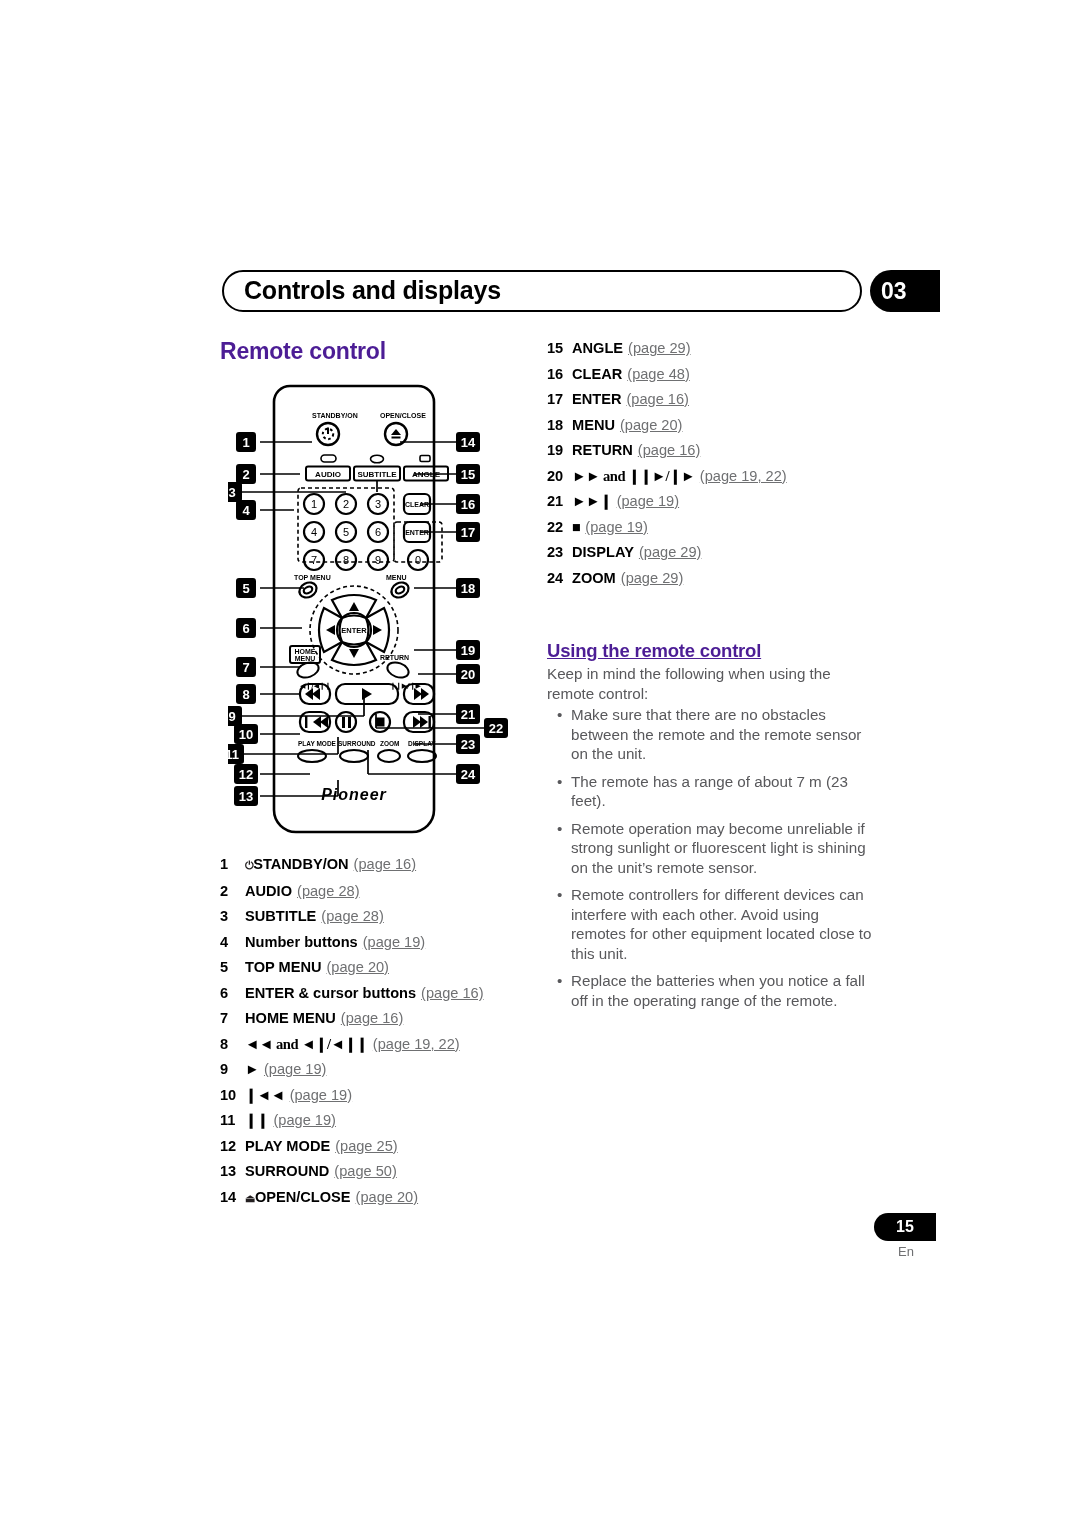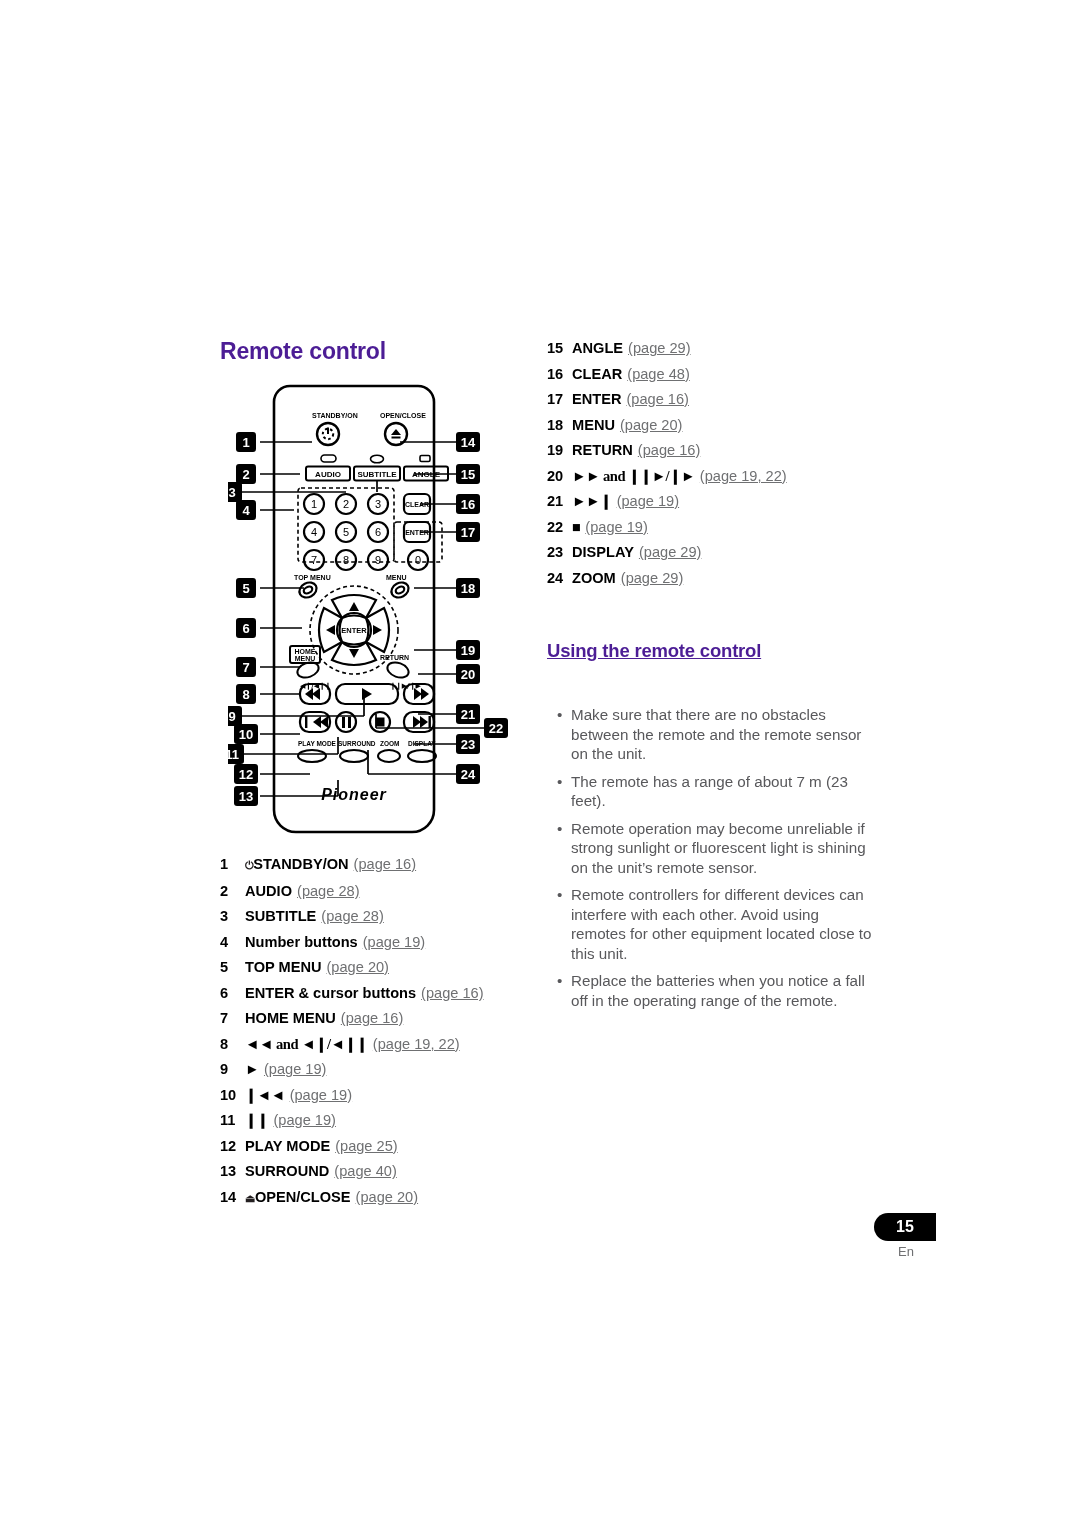--- a/index.html
+++ b/index.html
@@ -83,20 +83,25 @@
 
   
   .diagram { position: absolute; left: 228px; top: 382px; width: 290px; height: 470px; }
   .diagram svg { display: block; }
 </style>
 </head>
 <body>
 
 <div class="page">
 
+  <div class="header">
+    <div class="header-pill"></div>
+    <div class="header-title">Controls and displays</div>
+    <div class="chapter-badge">03</div>
+  </div>
 
   <div class="h2" id="remote-control-heading">Remote control</div>
   <div class="h2" id="using-remote-heading">Using the remote control</div>
 
   <div class="diagram">
     <svg width="290" height="470" viewBox="0 0 290 470" xmlns="http://www.w3.org/2000/svg">
       <g fill="none" stroke="#000" stroke-width="2.6">
 
         <path d="M62 4 h128 a16 16 0 0 1 16 16 v408 a22 22 0 0 1 -22 22 h-116 a22 22 0 0 1 -22 -22 v-408 a16 16 0 0 1 16 -16 z"></path>
       </g>
@@ -389,20 +394,21 @@
         <span class="ref-label">DISPLAY</span>
         <span class="ref-page">(page 29)</span>
       </div>
       <div class="ref-item">
         <span class="ref-num">24</span>
         <span class="ref-label">ZOOM</span>
         <span class="ref-page">(page 29)</span>
       </div>
     </div>
 
+  <div class="body-copy">Keep in mind the following when using the remote control:</div>
   <div class="bullets">
       <div class="bullet">
         <span class="bullet-dot">•</span>
         <span class="bullet-text">Make sure that there are no obstacles between the remote and the remote sensor on the unit.</span>
       </div>
       <div class="bullet">
         <span class="bullet-dot">•</span>
         <span class="bullet-text">The remote has a range of about 7 m (23 feet).</span>
       </div>
       <div class="bullet">
@@ -477,21 +483,21 @@
         <span class="ref-page">(page 19)</span>
       </div>
       <div class="ref-item">
         <span class="ref-num">12</span>
         <span class="ref-label">PLAY MODE</span>
         <span class="ref-page">(page 25)</span>
       </div>
       <div class="ref-item">
         <span class="ref-num">13</span>
         <span class="ref-label">SURROUND</span>
-        <span class="ref-page">(page 40)</span>
+        <span class="ref-page">(page 50)</span>
       </div>
       <div class="ref-item">
         <span class="ref-num">14</span>
         <span class="glyph glyph-sm">⏏ </span>
         <span class="ref-label">OPEN/CLOSE</span>
         <span class="ref-page">(page 20)</span>
       </div>
     </div>
 
   <div class="footer">

